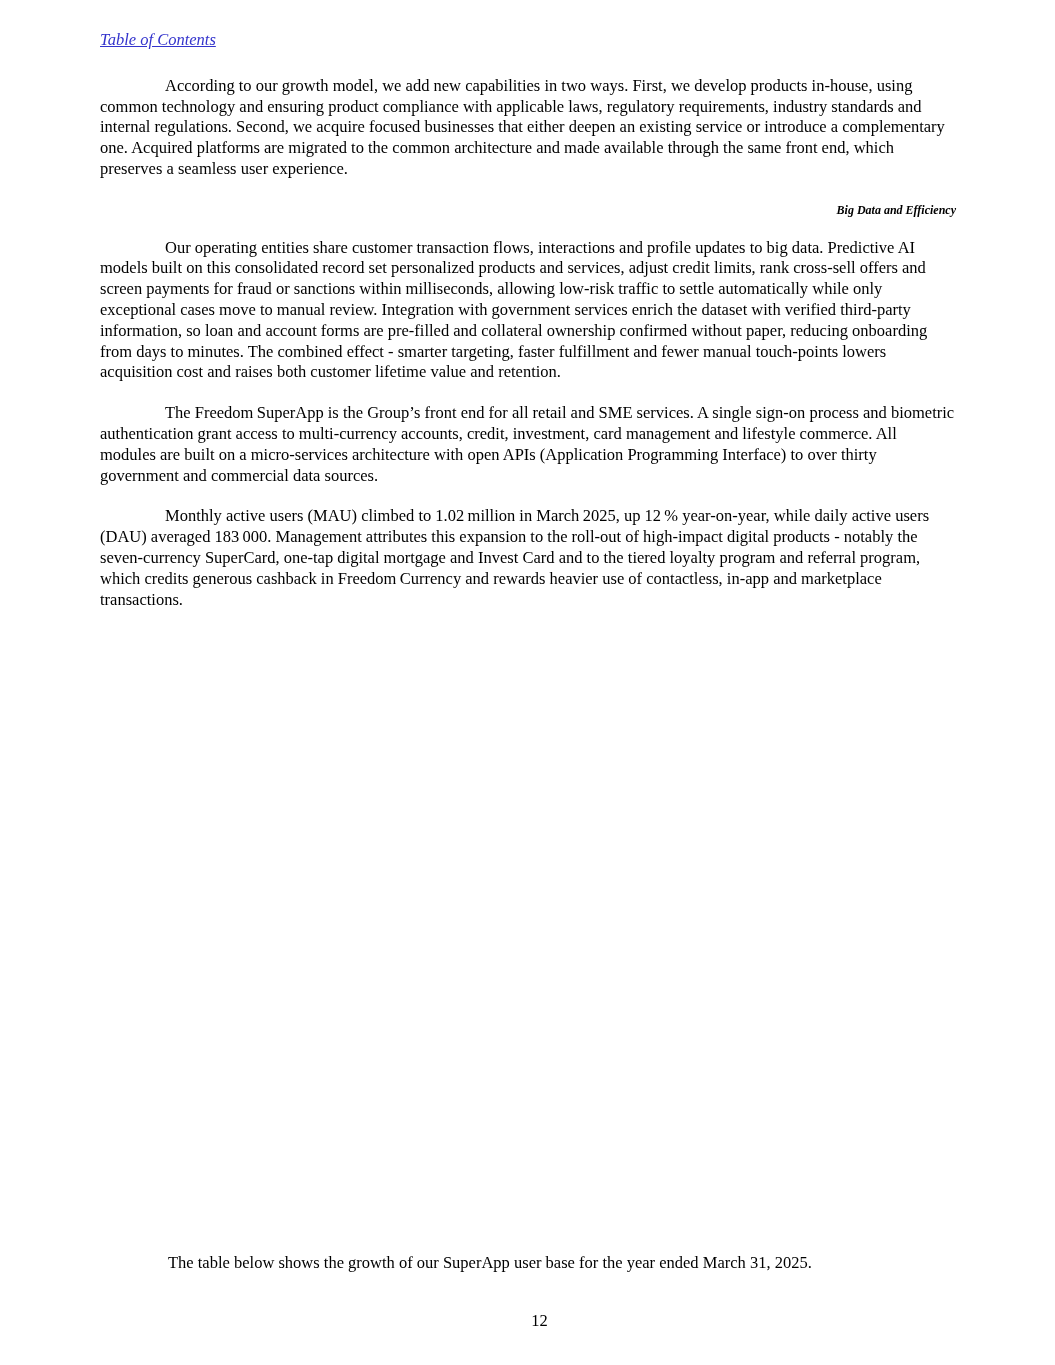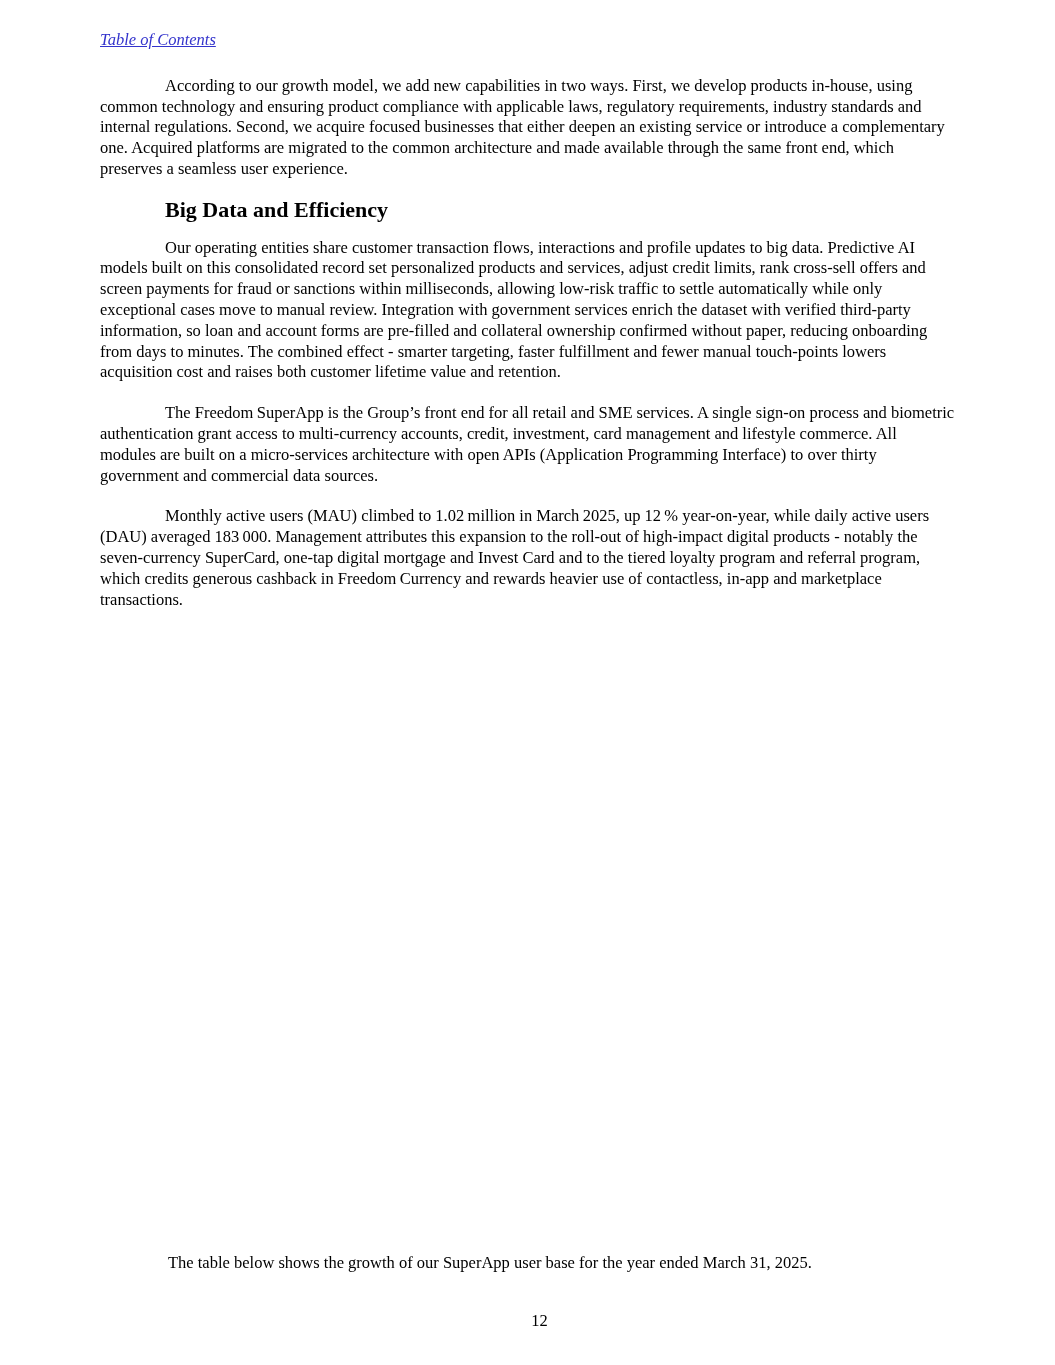--- a/index.html
+++ b/index.html
@@ -33,23 +33,25 @@
     cursor: pointer;
   }
   p.body-para {
     margin: 0 0 20px 0;
     text-indent: 65px;
     text-align: left;
   }
   h3.section-heading {
     margin: 3px 0 17px 0;
     padding-left: 65px;
-    font-size: 22px;
+    font-size: 12px;
     line-height: 20.8px;
     font-weight: bold;
+    font-style: italic;
+    text-align: right;
   }
   .table-intro {
     position: absolute;
     top: 1250px;
     left: 100px;
     width: 856px;
     text-indent: 65px;
     margin: 3px;
   }
   .page-number {

